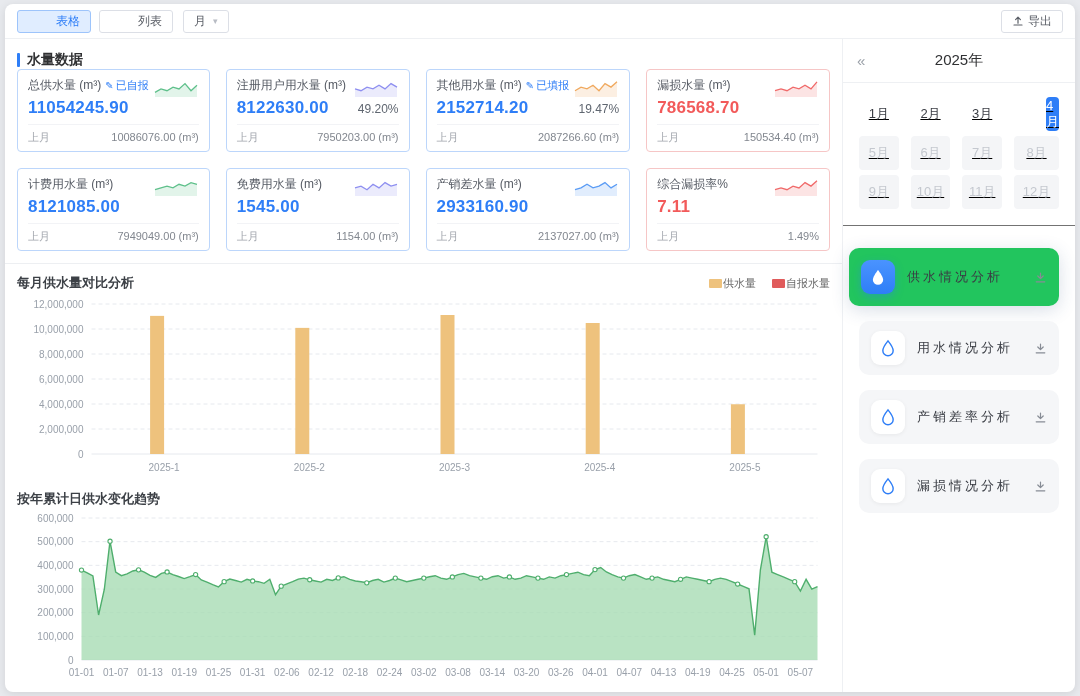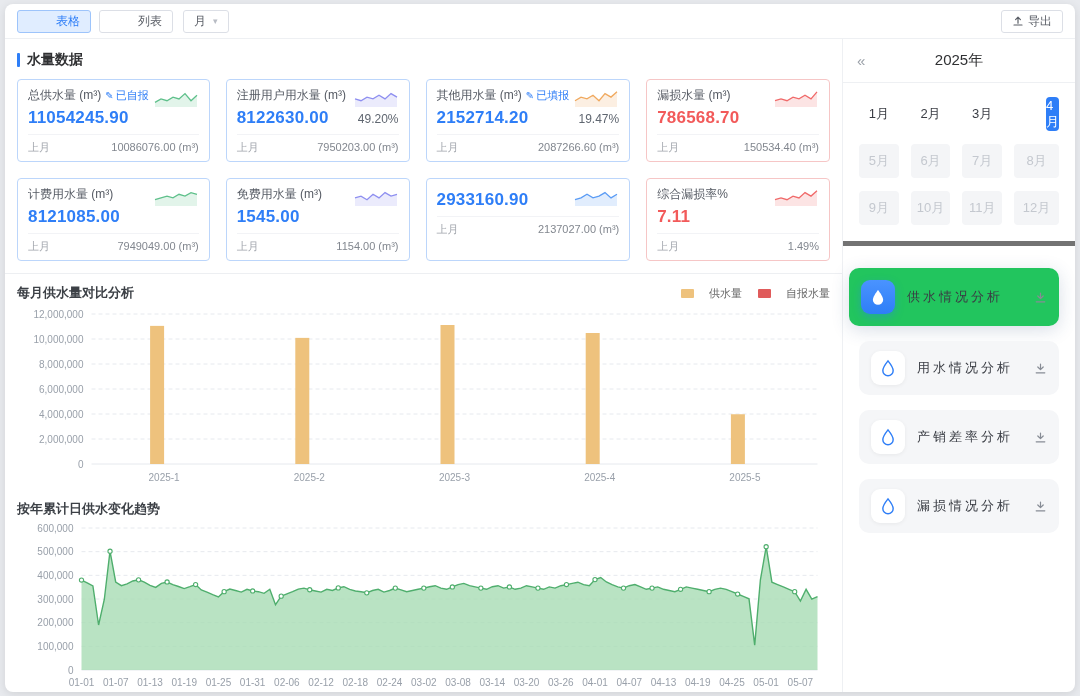--- a/index.html
+++ b/index.html
@@ -12,21 +12,21 @@
   .btn { display: inline-flex; align-items: center; gap: 4px; height: 23px; padding: 0 10px; font-size: 12px; border: 1px solid #dcdfe6; border-radius: 3px; background: #fff; color: #5a5e66; cursor: pointer; white-space: nowrap; }
   .tab { margin-right: 8px; padding-left: 38px; }
   .tab.active { background: #e0edff; border-color: #9dc4fb; color: #2e7ef7; }
   .select { margin-left: 2px; }
   .caret { font-size: 9px; color: #b8bcc4; margin-left: 3px; }
   .export-btn { margin-left: auto; }
 
   .content { flex: 1; display: flex; min-height: 0; }
   .main { flex: 1; min-width: 0; padding: 10px 12px 4px; display: flex; flex-direction: column; }
 
-  .section-title { display: flex; align-items: center; gap: 7px; font-size: 14px; font-weight: bold; color: #303133; margin: 2px 0 10px; }
+  .section-title { display: flex; align-items: center; gap: 7px; font-size: 14px; font-weight: bold; color: #303133; margin: 2px 0 0; }
   .title-bar { width: 3px; height: 14px; background: #2e7ef7; border-radius: 1px; }
 
   
   .cards { display: grid; grid-template-columns: repeat(4, 1fr); gap: 16px; }
   .card { position: relative; border: 1px solid #bcd6fb; border-radius: 4px; padding: 7px 10px 6px; background: #fff; }
   .card--red { border-color: #f6c6c6; }
   .card-top { display: flex; align-items: center; font-size: 12px; color: #555a63; padding-right: 50px; }
   .card-title-wrap { display: inline-flex; align-items: center; gap: 4px; white-space: nowrap; }
   .card-tag { color: #2e7ef7; font-size: 11px; display: inline-flex; align-items: center; gap: 2px; }
   .tag-icon { font-size: 10px; }
@@ -38,30 +38,30 @@
   .card-prev { display: flex; justify-content: space-between; align-items: baseline; font-size: 11px; color: #a3a7ae; margin-top: 6px; padding-top: 5px; border-top: 1px solid #f2f3f6; }
   .card-prev-value { color: #82878f; }
 
   .main-divider { border-top: 1px solid #edeff2; margin: 12px -12px 0; }
 
   
   .chart-block { padding-top: 10px; }
   .chart-head { display: flex; align-items: center; margin-bottom: 2px; }
   .chart-title { font-size: 13px; font-weight: 600; color: #3c4046; }
   .legend { margin-left: auto; display: flex; gap: 16px; align-items: center; font-size: 11px; color: #666; }
-  .legend-item { display: inline-flex; align-items: center; gap: 15px; }
+  .legend-item { display: inline-flex; align-items: center; gap: 1px; }
   .legend-swatch { width: 13px; height: 9px; border-radius: 1px; display: inline-block; }
   svg.chart { display: block; width: 100%; }
   .tick { font-size: 10px; fill: #99a0aa; }
 
   
   .sidebar { flex: 0 0 233px; border-left: 1px solid #eef0f3; display: flex; flex-direction: column; min-height: 0; }
   .cal-head { position: relative; flex: 0 0 44px; display: flex; align-items: center; justify-content: center; font-size: 15px; color: #303133; border-bottom: 1px solid #eef0f3; }
   .cal-prev { position: absolute; left: 14px; color: #9aa0a8; font-size: 15px; cursor: pointer; }
-  .cal-grid { display: grid; grid-template-columns: repeat(4, 1fr); gap: 13px 12px; padding: 14px 16px 16px; border-bottom: 5px solid #737373; }
+  .cal-grid { display: grid; grid-template-columns: repeat(4, 1fr); gap: 5px 12px; padding: 14px 16px 16px; border-bottom: 1px solid #737373; text-decoration: underline; }
   .month { height: 34px; display: flex; align-items: center; justify-content: center; font-size: 13px; color: #3a3d44; border-radius: 4px; cursor: pointer; }
   .month--active { background: #2e7ef7; color: #fff; margin-left: 32px; }
   .month--disabled { background: #f4f5f7; color: #c4c8cf; }
 
   .analysis { padding: 22px 16px 16px; display: flex; flex-direction: column; gap: 15px; }
   .analysis-item { display: flex; align-items: center; gap: 12px; background: #f5f6f8; border-radius: 10px; height: 54px; padding: 0 12px; cursor: pointer; }
   .analysis-item.active { background: #22c55e; box-shadow: 0 4px 18px rgba(40,70,120,.18); margin-left: -10px; height: 58px; }
   .drop-box { flex: 0 0 34px; width: 34px; height: 34px; border-radius: 9px; background: #fff; display: flex; align-items: center; justify-content: center; box-shadow: 0 1px 4px rgba(0,0,0,.06); }
   .active .drop-box { background: linear-gradient(180deg, #4a93ff, #2e7ef7); box-shadow: 0 3px 8px rgba(46,126,247,.4); }
   .drop-path { fill: none; stroke: #2e7ef7; stroke-width: 1.6; }
@@ -221,20 +221,25 @@
               <span class="card-value">1545.00</span>
               <span class="card-pct"></span>
             </div>
           <div class="card-prev">
               <span>上月</span>
               <span class="card-prev-value">1154.00 (m³)</span>
             </div>
         </div>
 
         <div class="card">
+          <div class="card-top">
+              <span class="card-title-wrap">
+                <span class="card-title">产销差水量 (m³)</span>
+              </span>
+            </div>
           <svg class="spark" width="46" height="20">
               <path d="M2.0 12.7 L8.0 10.9 L14.0 7.3 L20.0 10.9 L26.0 9.1 L32.0 5.6 L38.0 10.9 L44.0 7.3 L44.0 19 L2.0 19 Z" fill="#5b9cf5" fill-opacity="0.18"></path>
               <path d="M2.0 12.7 L8.0 10.9 L14.0 7.3 L20.0 10.9 L26.0 9.1 L32.0 5.6 L38.0 10.9 L44.0 7.3" fill="none" stroke="#5b9cf5" stroke-width="1.3"></path>
             </svg>
           <div class="card-value-row">
               <span class="card-value">2933160.90</span>
               <span class="card-pct"></span>
             </div>
           <div class="card-prev">
               <span>上月</span>

